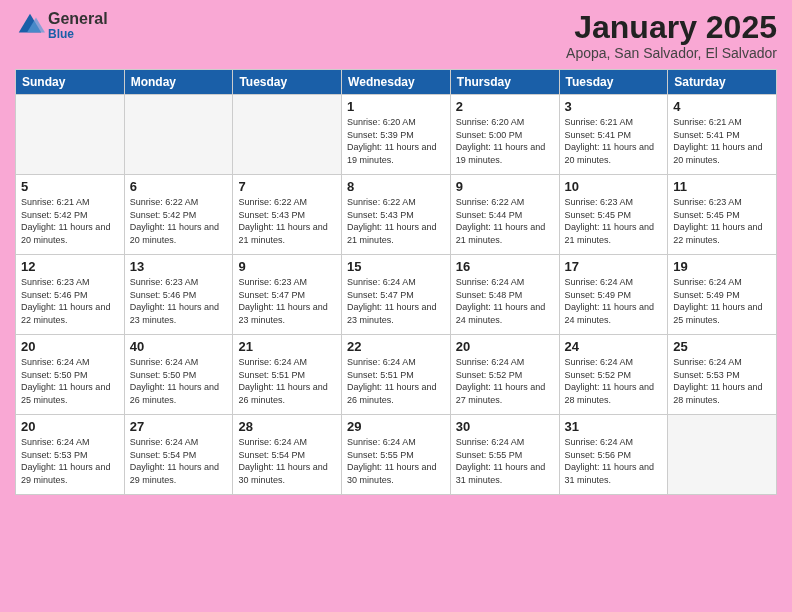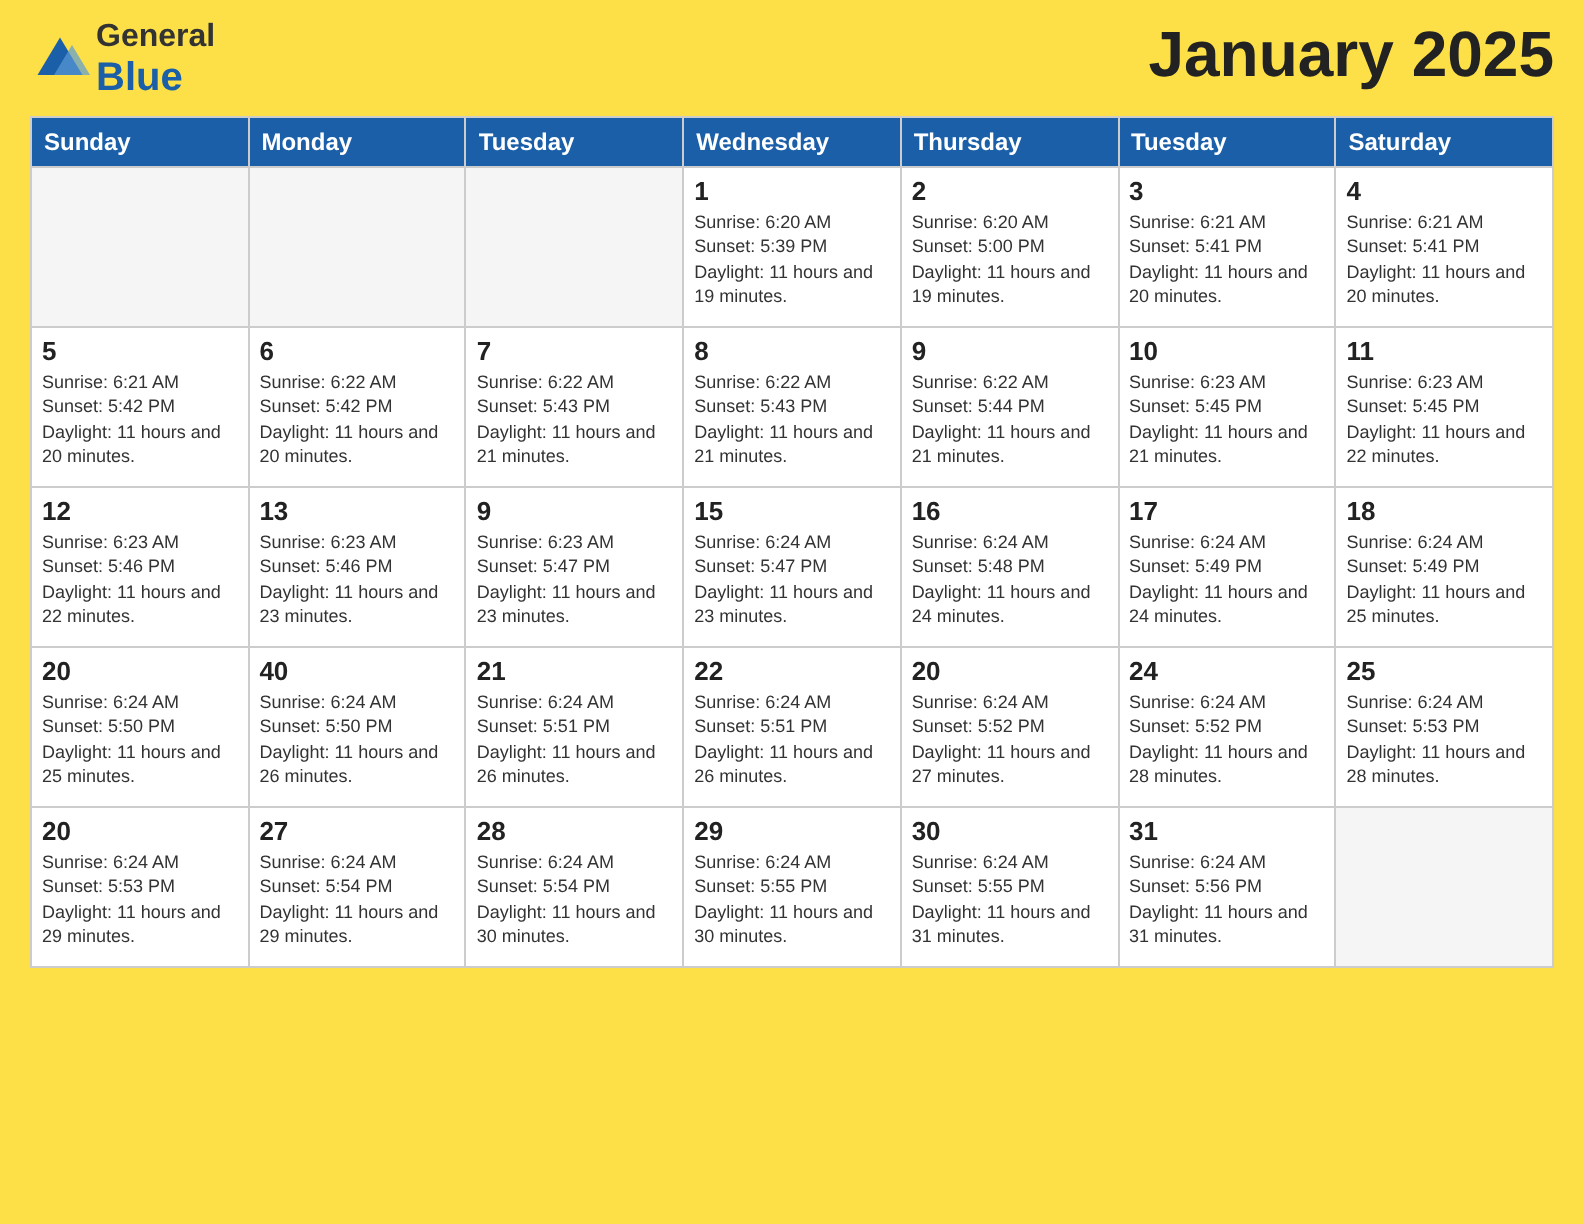--- a/index.html
+++ b/index.html
@@ -6,21 +6,21 @@
     body {
       font-family: Arial, sans-serif;
       background: #fff;
       width: 792px;
       height: 612px;
       overflow: hidden;
     }
     .page {
       width: 792px;
       height: 612px;
-      background: #fde047;
+      background: #f9a8d4;
       padding: 10px 15px 10px 15px;
     }
     .header {
       display: flex;
       justify-content: space-between;
       align-items: flex-start;
       margin-bottom: 8px;
     }
     .logo {
       display: flex;
@@ -30,21 +30,21 @@
       display: flex;
       flex-direction: column;
       line-height: 1.1;
     }
     .logo-general {
       font-size: 16px;
       font-weight: bold;
       color: #333;
     }
     .logo-blue {
-      font-size: 20px;
+      font-size: 12px;
       font-weight: bold;
       color: #1a5fa8;
     }
     .logo-icon {
       width: 30px;
       height: 30px;
       margin-right: 3px;
     }
     .title-block {
       text-align: right;
@@ -111,20 +111,21 @@
         <polygon points="20,5 35,30 5,30" fill="#1a5fa8"></polygon>
         <polygon points="28,10 40,30 16,30" fill="#5b9bd5" opacity="0.7"></polygon>
       </svg>
       <div class="logo-text">
         <span class="logo-general">General</span>
         <span class="logo-blue">Blue</span>
       </div>
     </div>
     <div class="title-block">
       <div class="month-title">January 2025</div>
+      <div class="location">Apopa, San Salvador, El Salvador</div>
     </div>
   </div>
 
   <table class="calendar">
     <thead>
       <tr>
         <th>Sunday</th>
         <th>Monday</th>
         <th>Tuesday</th>
         <th>Wednesday</th>
@@ -255,21 +256,21 @@
 and 24 minutes.</div>
           </td>
           <td>
             <span class="day-number">17</span>
             <div class="day-info">Sunrise: 6:24 AM
 Sunset: 5:49 PM
 Daylight: 11 hours
 and 24 minutes.</div>
           </td>
           <td>
-            <span class="day-number">18</span>
+            <span class="day-number">19</span>
             <div class="day-info">Sunrise: 6:24 AM
 Sunset: 5:49 PM
 Daylight: 11 hours
 and 25 minutes.</div>
           </td>
         </tr>
         <tr class="week-row">
           <td>
             <span class="day-number">20</span>
             <div class="day-info">Sunrise: 6:24 AM

